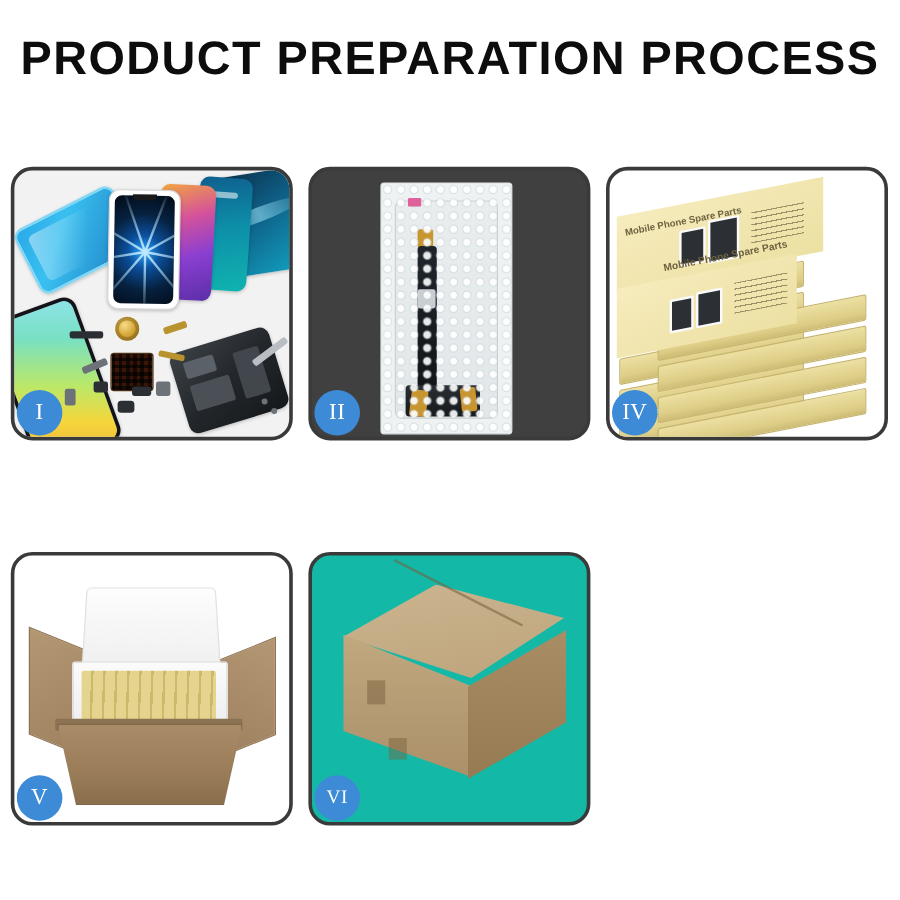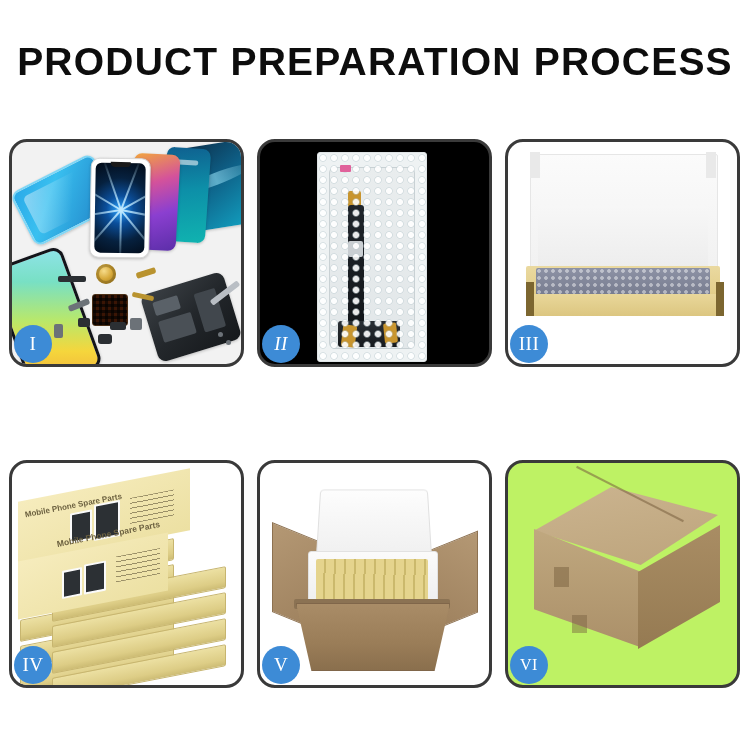--- a/index.html
+++ b/index.html
@@ -20,21 +20,21 @@
     padding-top: 30px;
     text-align: center;
   }
   .title {
     font-family: "Liberation Sans", sans-serif;
     font-size: 39px;
     font-weight: 700;
     letter-spacing: 1.2px;
     color: #0d0d0d;
     line-height: 1.05;
-    margin: 12px;
+    margin: 0;
     white-space: nowrap;
   }
   .subtitle {
     font-family: "Liberation Sans", sans-serif;
     font-size: 16.5px;
     font-weight: 400;
     color: #1a1a1a;
     margin: 10px 0 0 0;
     letter-spacing: 0.1px;
     white-space: nowrap;
@@ -191,21 +191,21 @@
     background: #b9932f; border-radius: 2px;
   }
   .chip-dark { background: #2b2f33; border-radius: 2px; }
   .chip-grey { background: #6c7278; border-radius: 2px; }
   .tweezer {
     position:absolute; width: 34px; height: 6px; background:#b9bec4;
     transform: rotate(-37deg); border-radius: 2px;
   }
 
   
-  .p2 { background: #000000; font-style: italic; }
+  .p2 { background: #404040; }
   .bubble-pack {
     position: absolute; left: 57px; top: 10px; width: 108px; height: 208px;
     background: #eef2f3;
     border: 1px solid #dfe4e6;
     border-radius: 3px;
     overflow: hidden;
   }
   .bubbles {
     position: absolute; inset: 0;
     background-image:
@@ -364,21 +364,21 @@
     background: linear-gradient(180deg,#a98c67 0%, #9a7d58 60%, #8a6f4d 100%);
     border: 1px solid #80664a;
     clip-path: polygon(0 0, 100% 0, 90% 100%, 10% 100%);
   }
   .v-carton-rim {
     position: absolute; left: 34px; top: 136px; width: 156px; height: 10px;
     background: #8b7253; border-radius: 2px;
   }
 
   
-  .p6 { background: #bef264; }
+  .p6 { background: #14b8a6; }
   .vi-top {
     position: absolute; left: 26px; top: 24px; width: 184px; height: 78px;
     background: linear-gradient(170deg,#cbb48f 0%, #bda47c 100%);
     clip-path: polygon(42% 0, 100% 36%, 58% 100%, 0 56%);
   }
   .vi-left {
     position: absolute; left: 26px; top: 66px; width: 106px; height: 118px;
     background: linear-gradient(180deg,#c0a87f 0%, #ab9069 100%);
     clip-path: polygon(0 0, 100% 36%, 100% 100%, 0 68%);
   }
@@ -472,34 +472,20 @@
         <div class="lcd-bottom"></div>
         <div class="lcd-gold-b"></div>
         <div class="lcd-gold-c"></div>
         <div class="bubbles"></div>
         <div class="pink-label"></div>
       </div>
     </div>
     <div class="badge">II</div>
   </div>
 
-  <div class="panel p3">
-    <div class="panel-stage">
-      <div class="p3-lid"></div>
-      <div class="p3-lid-tab-l"></div>
-      <div class="p3-lid-tab-r"></div>
-      <div class="p3-foamfill"></div>
-      <div class="p3-tray"></div>
-      <div class="p3-grey-foam"></div>
-      <div class="p3-tray-front"></div>
-      <div class="p3-tray-end-l"></div>
-      <div class="p3-tray-end-r"></div>
-    </div>
-    <div class="badge">III</div>
-  </div>
 
   <div class="panel p4">
     <div class="panel-stage">
       <div class="stack">
 
         <div class="side-layer" style="top:172px;"></div>
         <div class="side-layer" style="top:146px;"></div>
         <div class="side-layer" style="top:120px;"></div>
         <div class="side-layer" style="top:94px;"></div>
         <div class="side-layer" style="top:68px;"></div>

